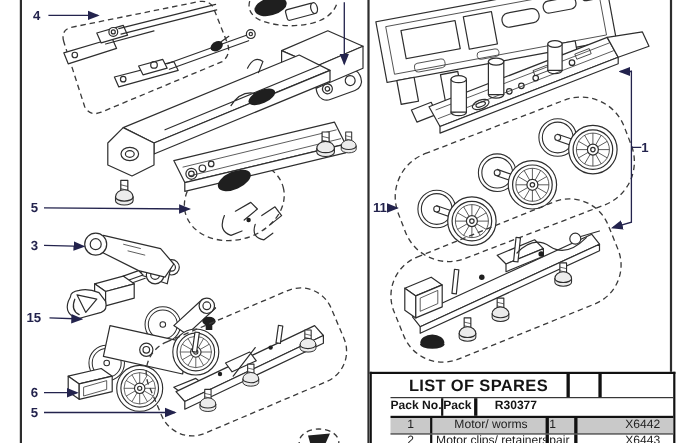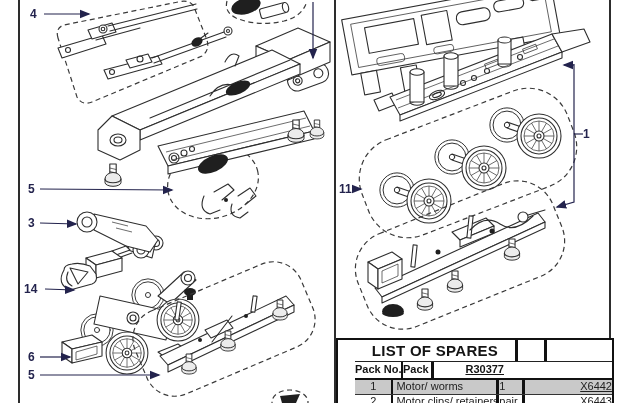--- a/index.html
+++ b/index.html
@@ -24,24 +24,24 @@
   .tc{overflow:hidden;white-space:nowrap;}
   .row-title{height:21px;border-bottom:1px solid #222;}
   .t-title{width:172px;text-align:center;font-weight:bold;font-size:15px;line-height:21px;
            border-right:3px solid #111;letter-spacing:.3px;}
   .t-blank-pack{width:28px;border-right:3px solid #111;}
   .t-blank-code{width:70px;}
   .row-head{height:16px;border-bottom:2px solid #111;font-weight:bold;font-size:11px;line-height:14px;}
   .h-item{width:46px;text-align:center;border-right:2px solid #111;}
   .h-desc{width:126px;padding-left:3px;border-right:3px solid #111;}
   .h-pack{width:28px;text-align:left;border-right:3px solid #111;}
-  .h-code{width:70px;text-align:right;text-decoration:underline;}
+  .h-code{width:70px;text-align:center;}
   .row-data{height:14px;font-size:11px;line-height:13px;border-bottom:1px solid #333;color:#222;}
   .row-data .h-item{font-weight:normal;border-right:2px solid #111;}
-  .row-data .h-desc{font-weight:normal;}
+  .row-data .h-desc{font-weight:normal;text-align:center;}
   .row-data .h-pack{font-weight:normal;}
   .row-data .h-code{font-weight:normal;padding-left:32px;}
   .hl{background:#c9c9c9;}
 </style>
 </head>
 <body>
 
 <div class="page">
 
   <div class="vline" style="left:18px;"></div>
@@ -317,21 +317,21 @@
       <path class="ldr" d="M355,189 L361,189" marker-end="url(#ah)"></path>
       <path class="ldr" d="M574,65 L564,65" marker-end="url(#ah)"></path>
       <path class="ldr" d="M574,64 L574,202 L557,207" marker-end="url(#ah)"></path>
       <path class="ldr" d="M574,134 L583,134"></path>
     </g>
   </svg>
 
   <span class="callout" style="left:30px;top:8px;">4</span>
   <span class="callout" style="left:28px;top:183px;">5</span>
   <span class="callout" style="left:28px;top:217px;">3</span>
-  <span class="callout" style="left:24px;top:283px;">14</span>
+  <span class="callout" style="left:24px;top:283px;">15</span>
   <span class="callout" style="left:28px;top:351px;">6</span>
   <span class="callout" style="left:28px;top:369px;">5</span>
   <span class="callout" style="left:339px;top:183px;">11</span>
   <span class="callout" style="left:583px;top:128px;">1</span>
 
   <div class="tbl">
     <div class="trow row-title">
       <div class="tc t-title">LIST OF SPARES</div>
       <div class="tc t-blank-pack"></div>
       <div class="tc t-blank-code"></div>

